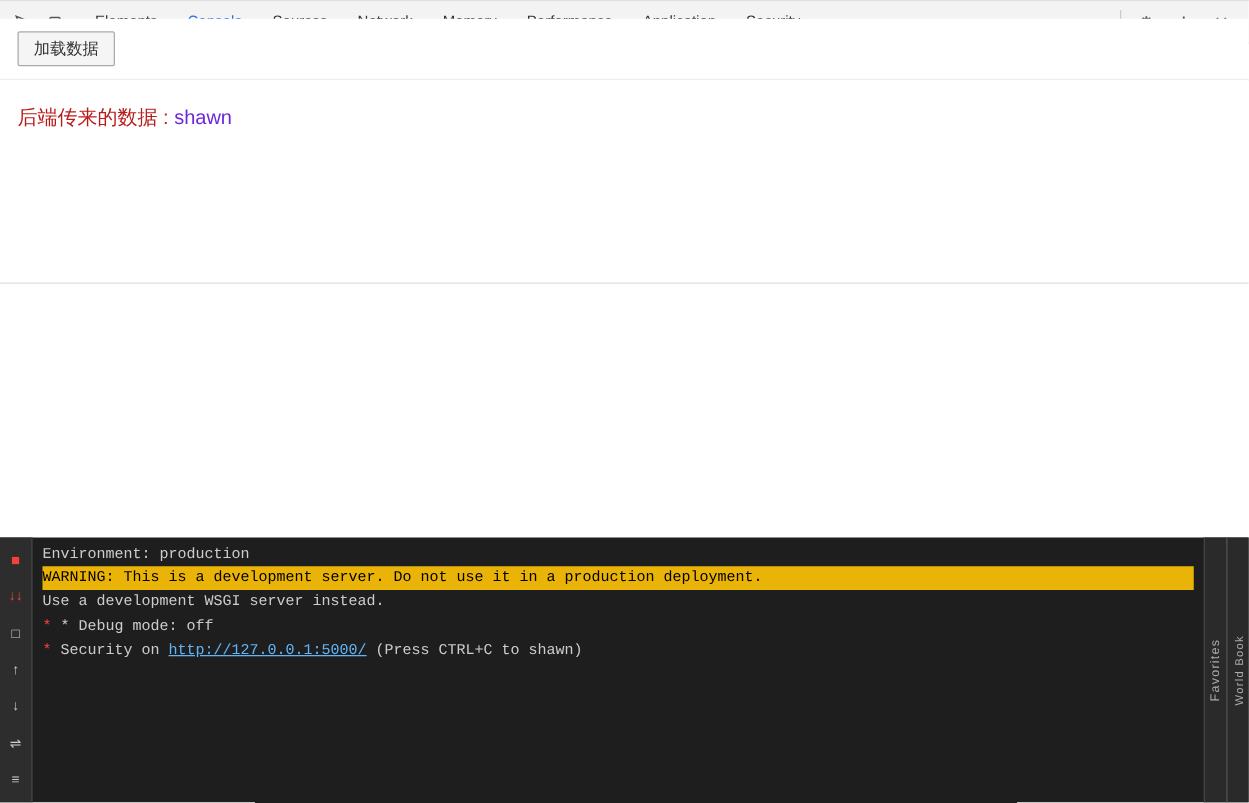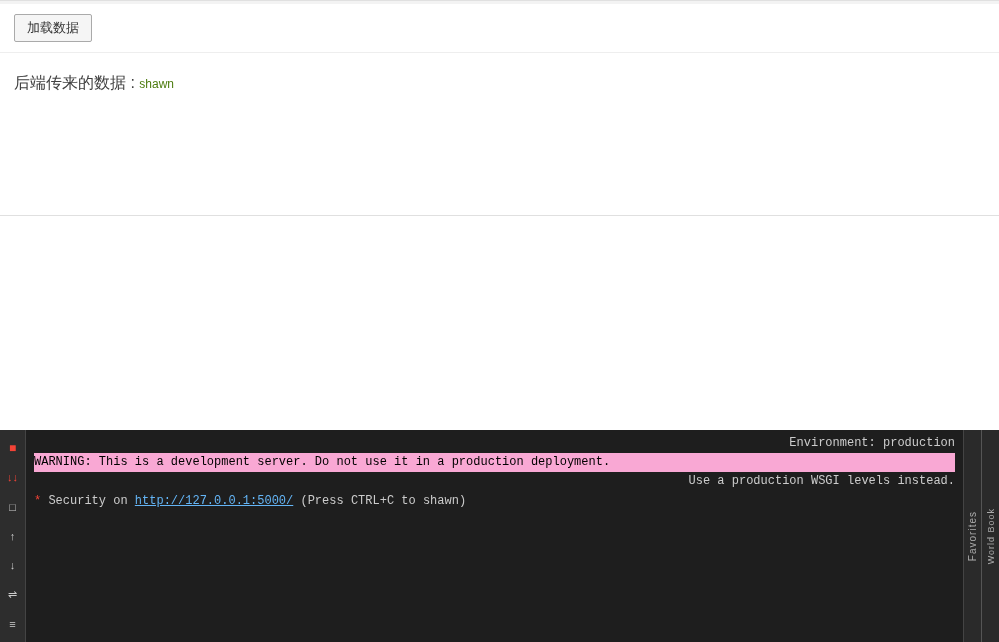--- a/index.html
+++ b/index.html
@@ -242,25 +242,25 @@
       padding: 4px 8px;
       font-family: 'Courier New', monospace;
       font-size: 12px;
       color: #ccc;
       line-height: 1.6;
       overflow-y: auto;
     }
 
     .term-line { display: block; }
     .term-warning-line {
-      background: #f9a8d4;
+      background: #eab308;
       color: #000;
       display: block;
     }
-    .term-normal { color: #ccc; text-align: right; }
+    .term-normal { color: #ccc; }
     .term-red { color: #f44336; }
     .term-link { color: #64b5f6; text-decoration: underline; cursor: pointer; text-align: right; }
 
     
     #favorites-sidebar {
       width: 18px;
       background: #2a2a2a;
       display: flex;
       flex-direction: column;
       align-items: center;
@@ -394,39 +394,43 @@
     <div class="term-sidebar-icon">↑</div>
     <div class="term-sidebar-icon">↓</div>
     <div class="term-sidebar-icon">⇌</div>
     <div class="term-sidebar-icon">≡</div>
   </div>
 
   <div id="terminal-main">
     <div id="terminal-content">
       <span class="term-line term-normal">Environment: production</span>
       <span class="term-line term-warning-line">WARNING: This is a development server. Do not use it in a production deployment.</span>
-      <span class="term-line term-normal"> Use a production WSGI levels instead.</span>
+      <span class="term-line term-normal"> Use a development WSGI server instead.</span>
+      <span class="term-line">
+        <span class="term-red">  *</span>
+        <span class="term-normal"> * Debug mode: off</span>
+      </span>
       <span class="term-line">
         <span class="term-red">  *</span>
         <span class="term-normal"> Security on </span>
         <a class="term-link" href="#">http://127.0.0.1:5000/</a>
         <span class="term-normal"> (Press CTRL+C to shawn)</span>
       </span>
     </div>
   </div>
 
   <div id="favorites-sidebar">
     <span id="favorites-text">Favorites</span>
   </div>
 
   <div id="worldbook-sidebar">
     <span id="worldbook-text">World Book</span>
   </div>
 </div>
 
-<div style="position:absolute; top:4px; left:0; width:999px; height:212px; background:#fff; z-index:10; border-bottom:1px solid #e0e0e0;">
+<div style="position:absolute; top:15px; left:0; width:999px; height:212px; background:#fff; z-index:10; border-bottom:1px solid #e0e0e0;">
   <div style="padding:10px 14px; border-bottom:1px solid #eee;">
     <button style="background:#f5f5f5; border:1px solid #aaa; padding:4px 12px; font-size:13px; cursor:pointer; border-radius:2px; color:#333;">加载数据</button>
   </div>
   <div style="padding:20px 14px;">
-    <span style="font-size:16px; color:#404040;">后端传来的数据 : </span><span style="font-size:12px; color:#4d7c0f;">shawn</span>
+    <span style="font-size:16px; color:#b91c1c;">后端传来的数据 : </span><span style="font-size:16px; color:#6d28d9;">shawn</span>
   </div>
 </div>
 
 </body></html>

